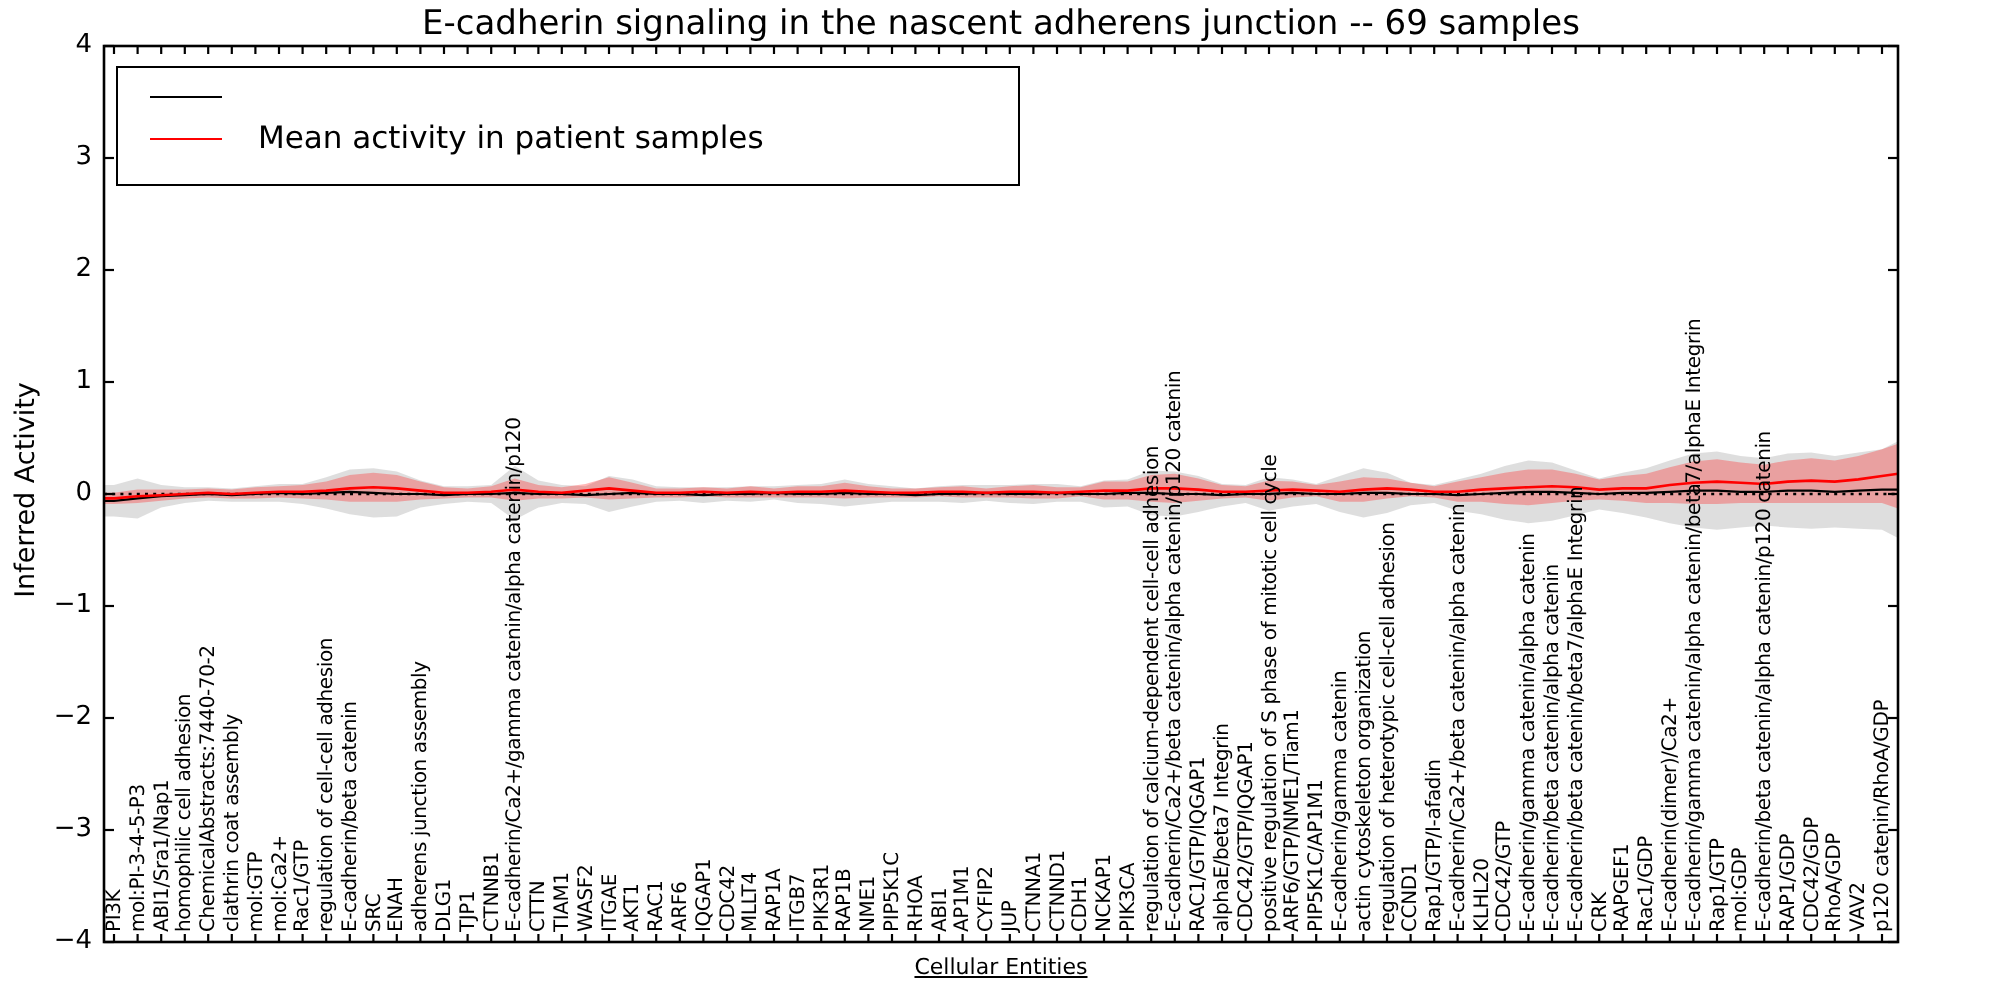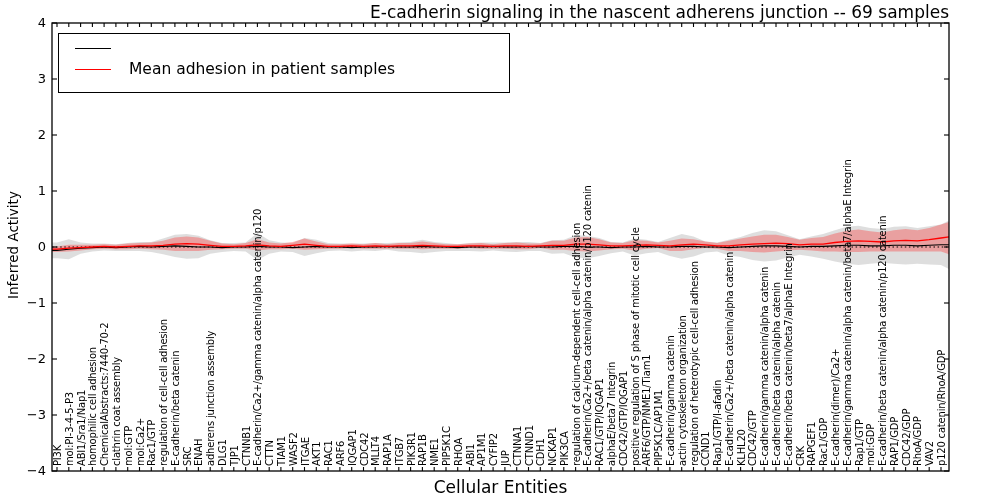--- a/index.html
+++ b/index.html
@@ -2,30 +2,31 @@
 <html><head>
 <meta charset="utf-8">
 <style>
   html,body{margin:0;padding:0;background:#ffffff;}
   #figure{
     position:relative;width:1000px;height:500px;background:#ffffff;
     font-family:"DejaVu Sans","Liberation Sans",sans-serif;color:#000;
     overflow:hidden;
   }
   #title{
-    position:absolute;left:52px;width:897px;top:2px;text-align:right;
+    position:absolute;left:52px;width:897px;top:2px;text-align:center;
     font-size:17px;color:#000;
   }
   #ylabel{
     position:absolute;left:-67px;top:237px;width:160px;text-align:center;
     font-size:13.5px;transform:rotate(-90deg);
   }
   #xlabel{
     position:absolute;left:52px;width:897px;top:477px;text-align:center;
-    font-size:17px;
+    font-size:11px;
+    text-decoration:underline;
   }
   #plot-svg{position:absolute;left:0;top:0;}
   .ytick-label{
     position:absolute;left:0;width:46px;text-align:right;font-size:13px;
     line-height:14px;
   }
   .xtick-label{
     position:absolute;font-size:10px;line-height:11px;white-space:nowrap;
     transform:rotate(-90deg);transform-origin:0 0;letter-spacing:-0.2px;
   }
@@ -316,16 +317,16 @@
       <div class="ytick-label" style="top: 408px;">−3</div>
       <div class="ytick-label" style="top: 464px;">−4</div>
     </div>
 
   <div id="legend">
     <div class="legend-row">
       <span class="legend-line" style="border-top-color: rgb(0, 0, 0);"></span>
     </div>
     <div class="legend-row">
       <span class="legend-line" style="border-top-color: rgb(255, 0, 0);"></span>
-      <span class="legend-text">Mean adhesion in patient samples</span>
+      <span class="legend-text">Mean activity in patient samples</span>
     </div>
   </div>
 </div>
 
 </body></html>

